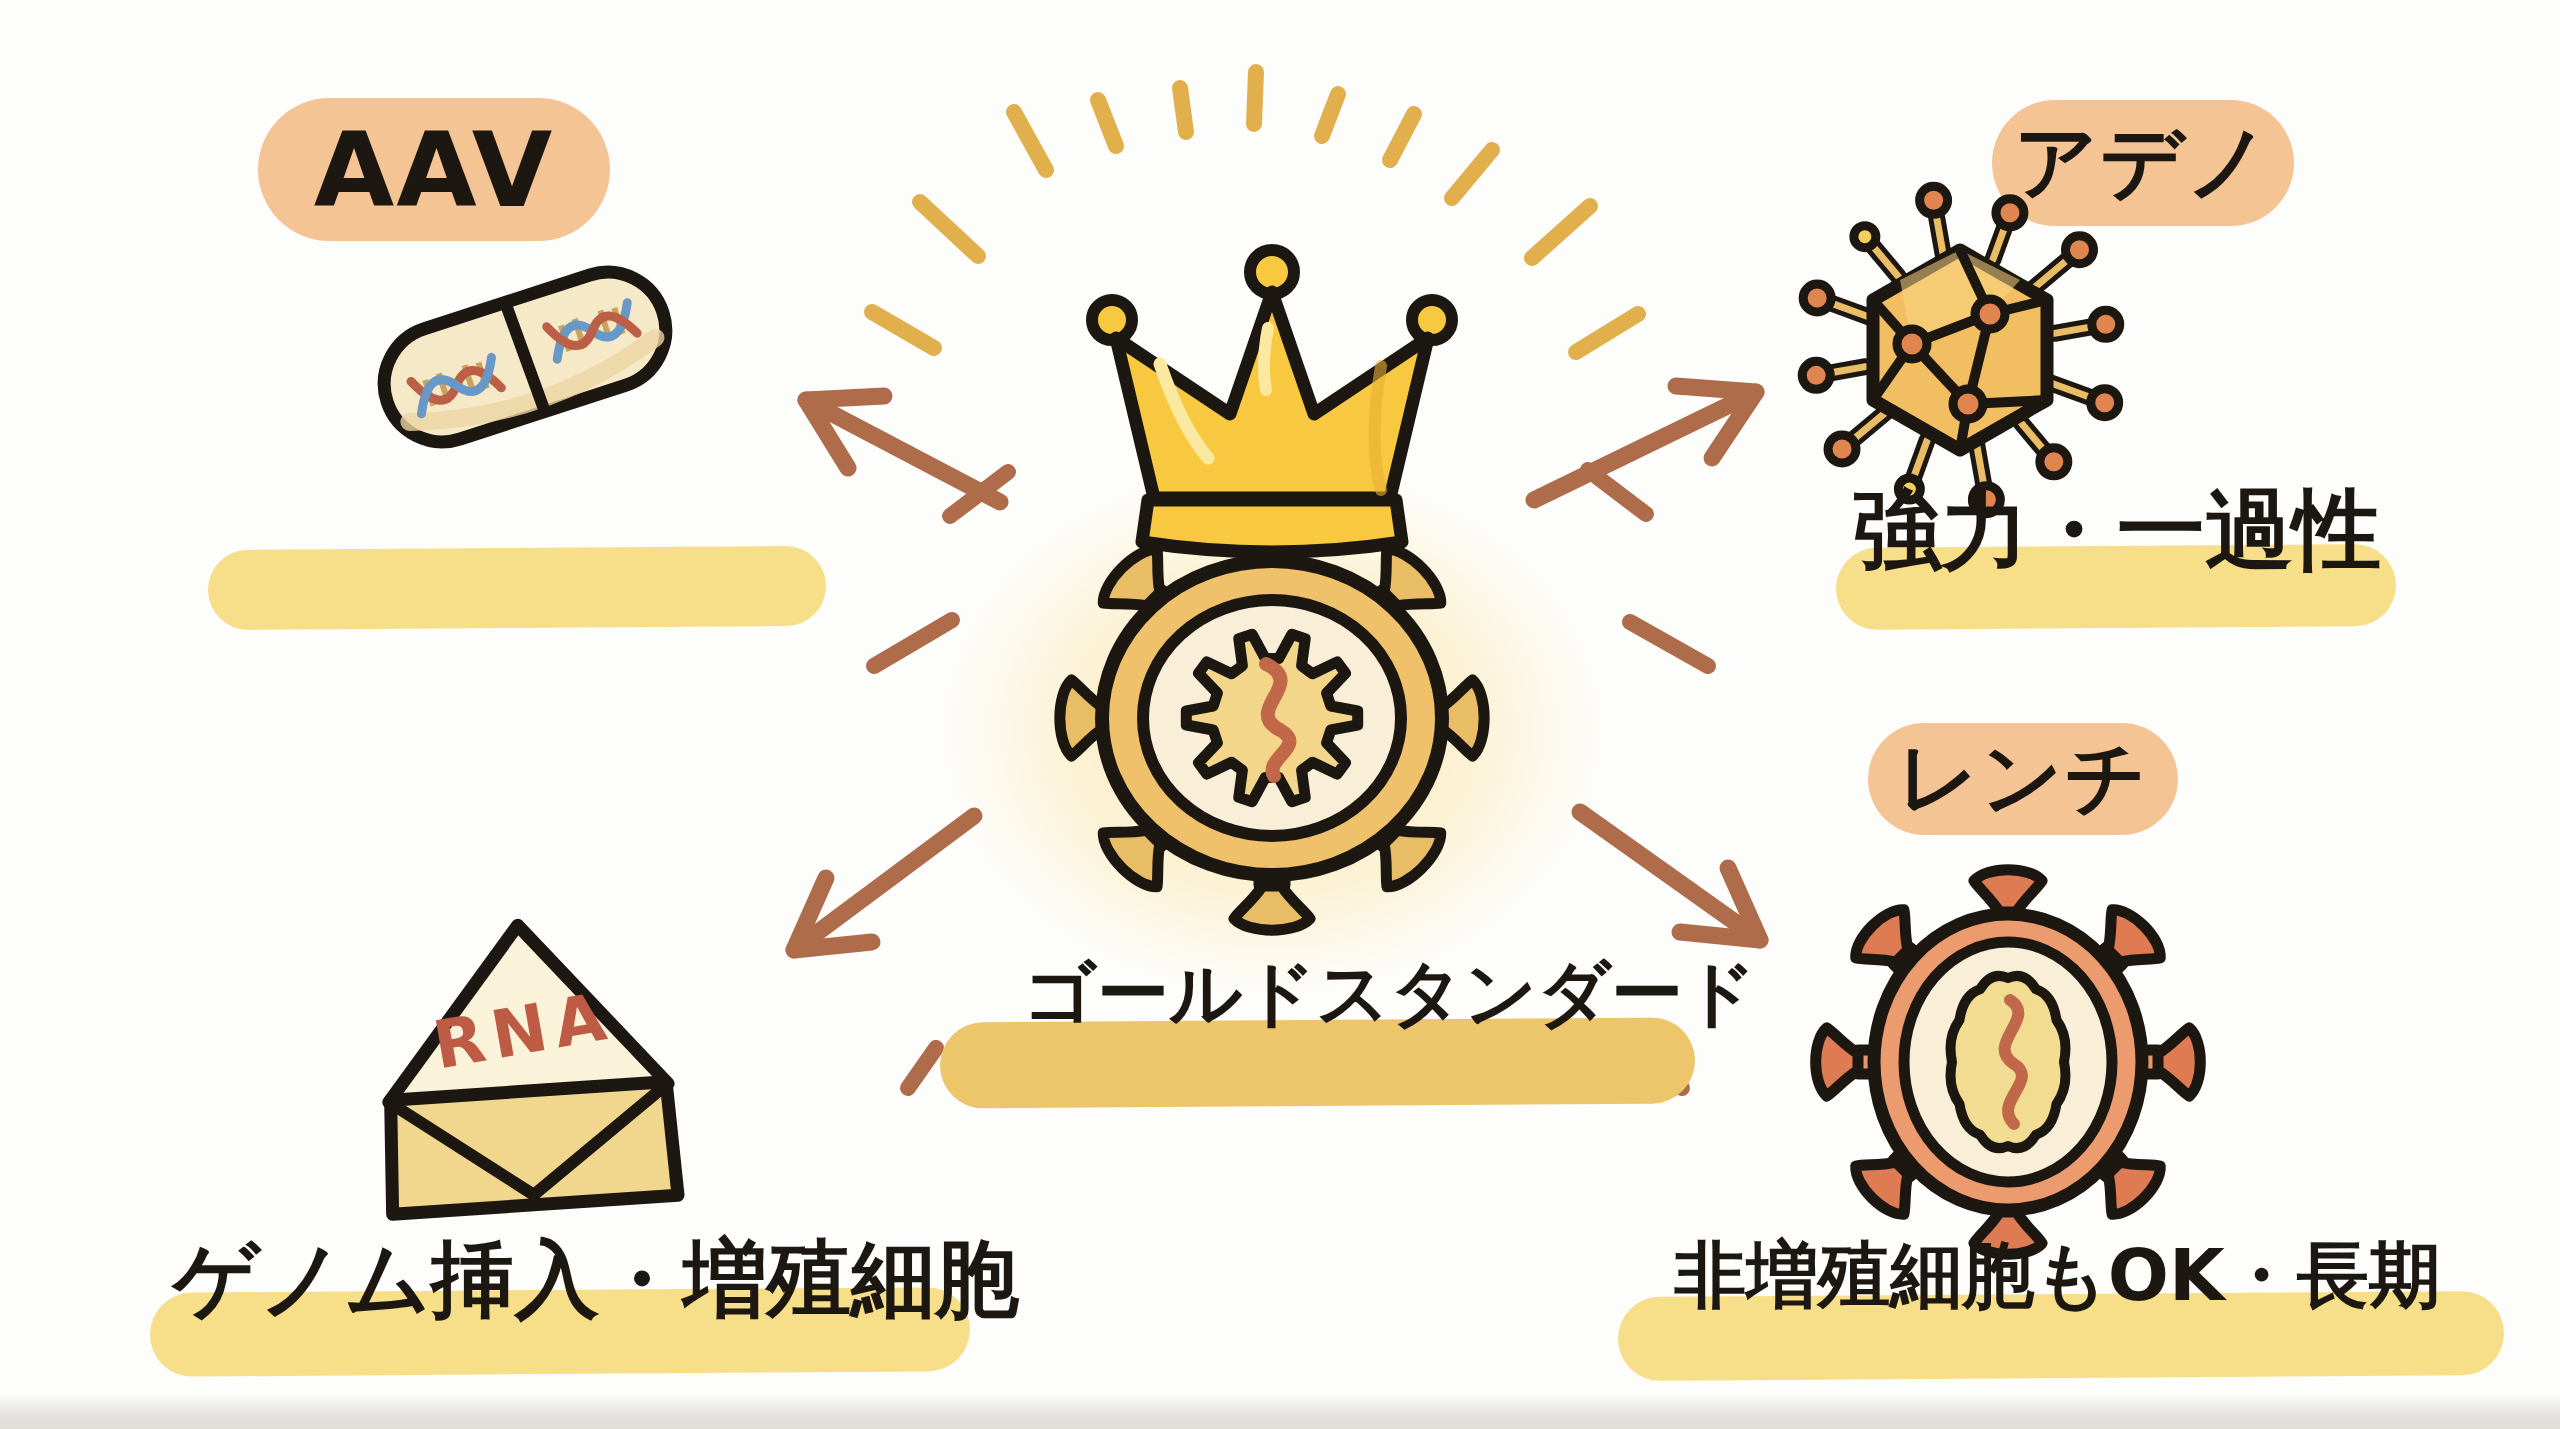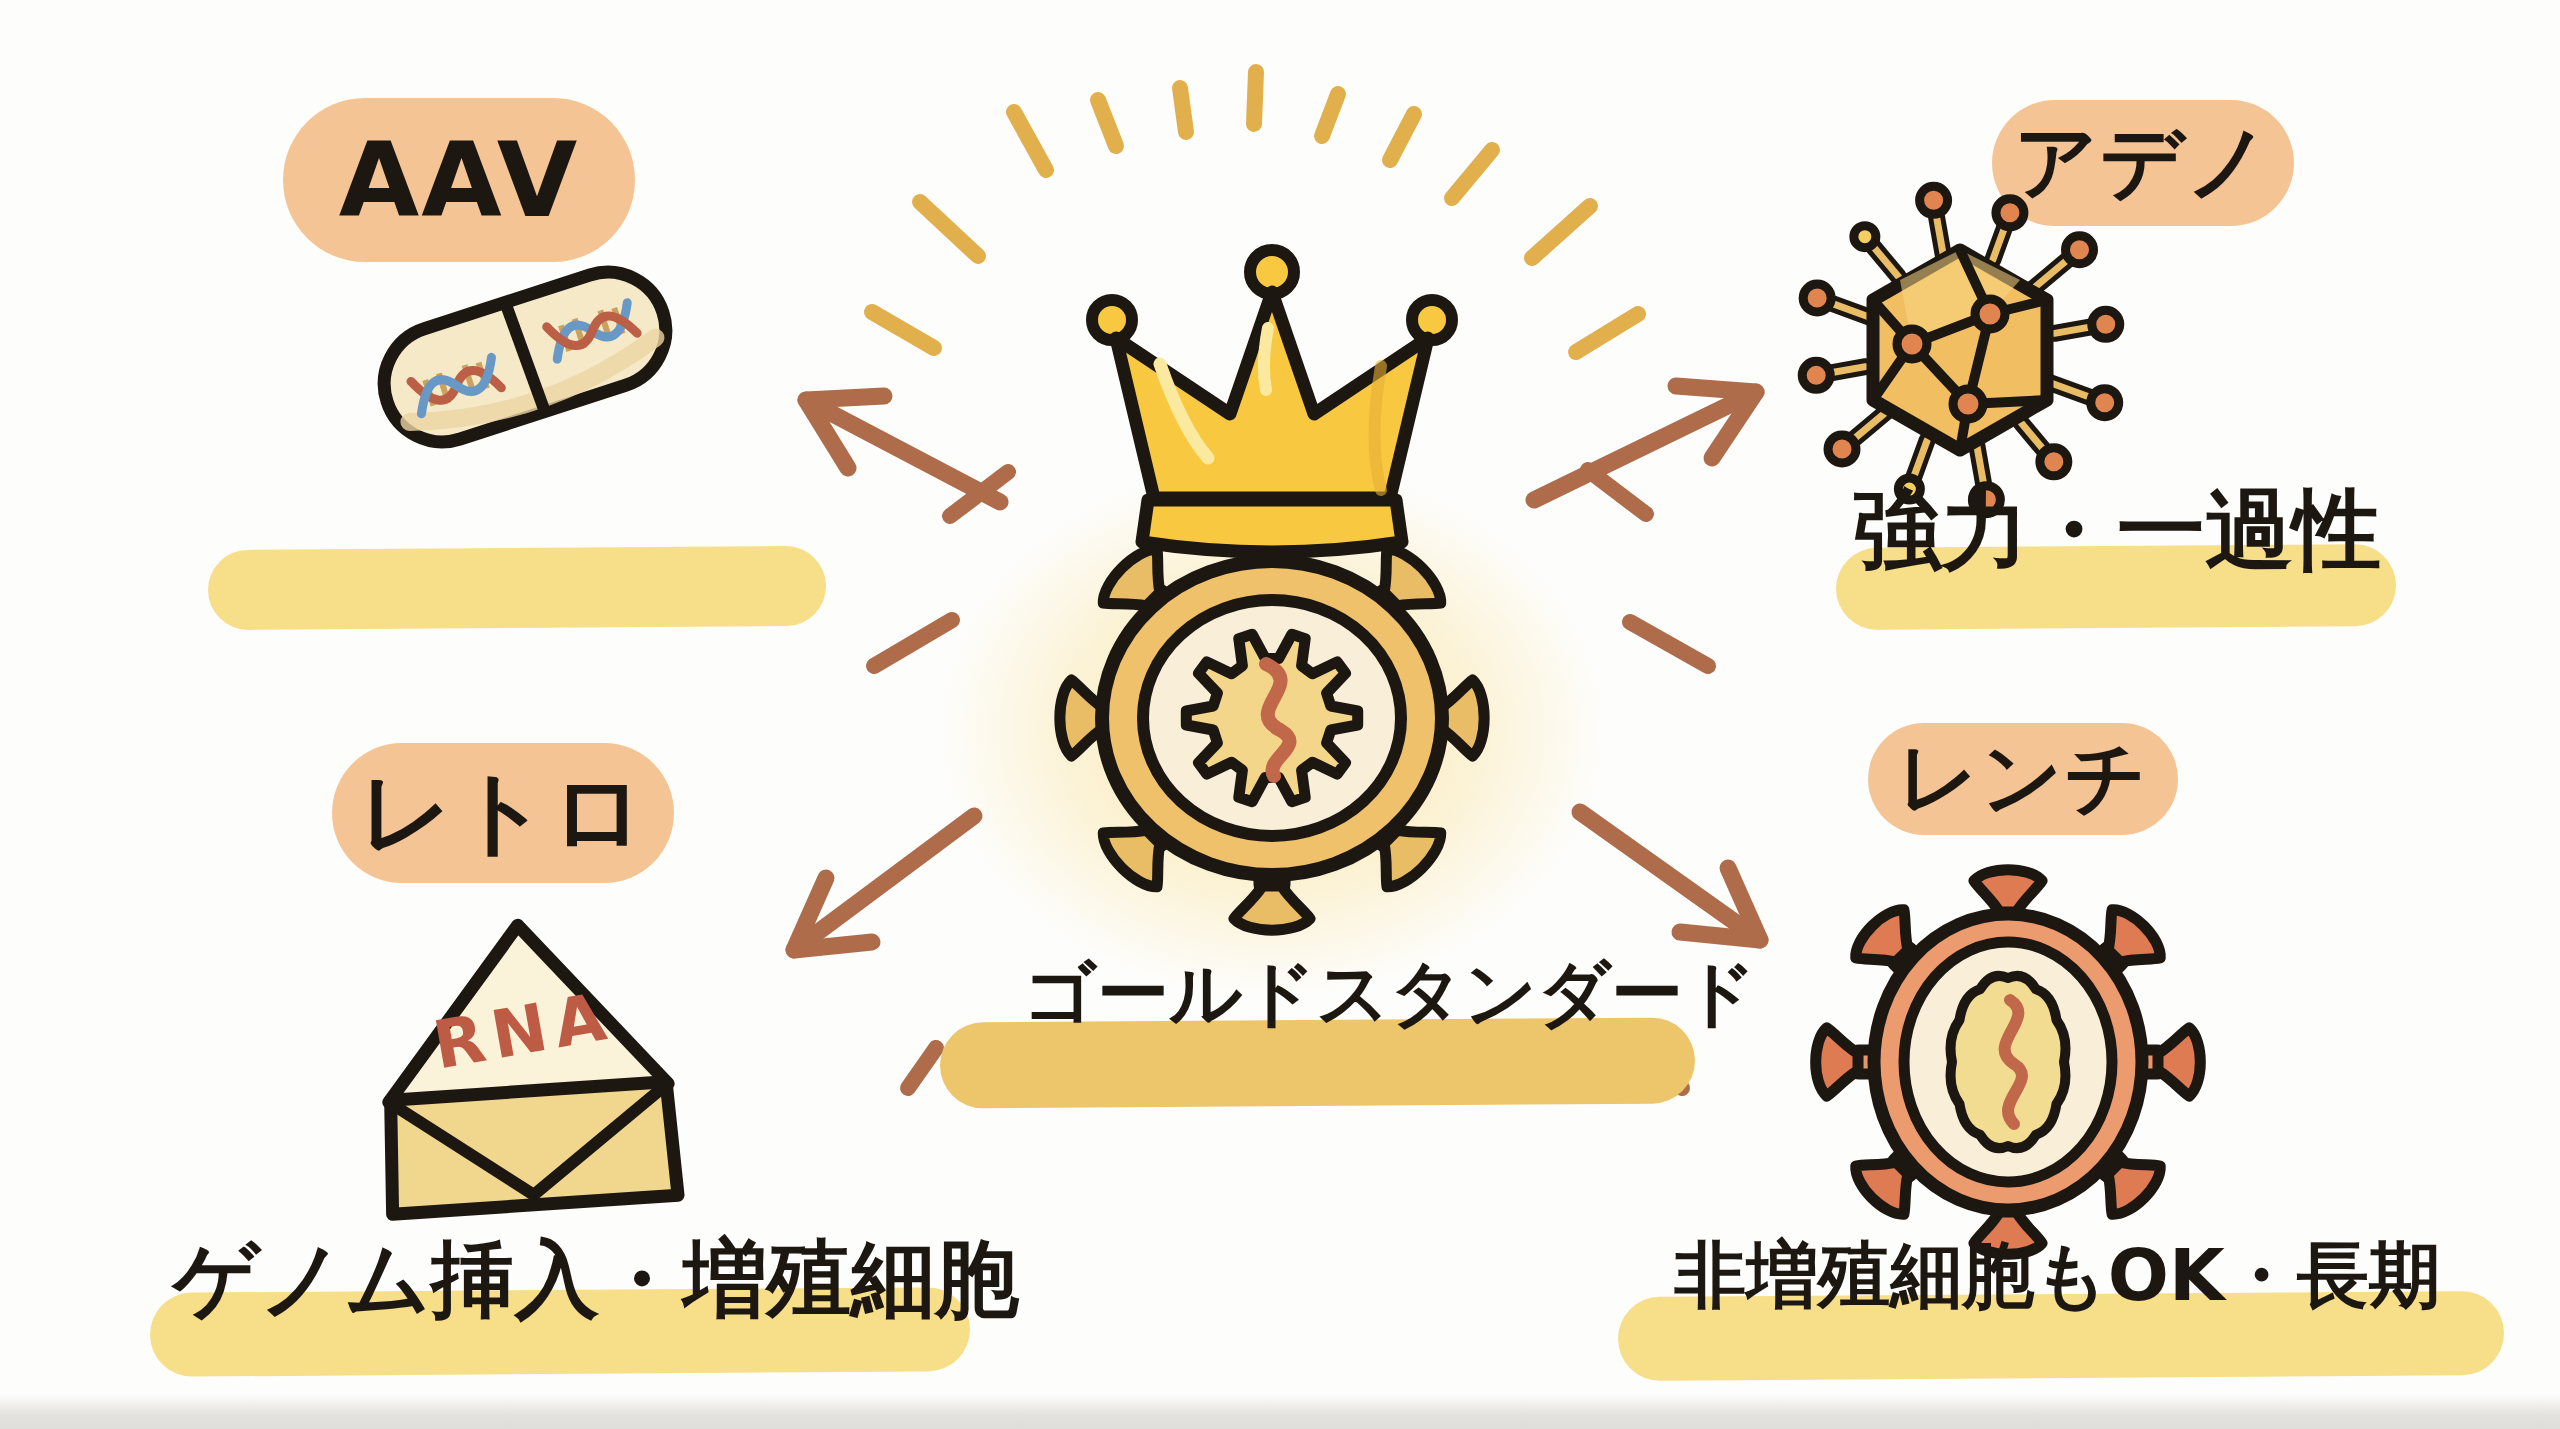--- a/index.html
+++ b/index.html
@@ -105,21 +105,21 @@
       </g>
     <ellipse cx="0" cy="0" rx="170" ry="157" style="fill:var(--gold-ring);stroke:var(--ink);stroke-width:14"></ellipse>
     <ellipse cx="0" cy="0" rx="129" ry="118" style="fill:var(--cream);stroke:var(--ink);stroke-width:12"></ellipse>
     <path id="gsv-gear" style="fill:var(--gear);stroke:var(--ink);stroke-width:11;stroke-linejoin:round" d="M58.8,-12.0 L85.7,-7.0 L85.7,7.0 L58.8,12.0 L54.6,24.9 L73.5,44.7 L65.2,56.1 L40.5,44.3 L29.6,52.2 L33.2,79.3 L19.8,83.7 L6.8,59.6 L-6.8,59.6 L-19.8,83.7 L-33.2,79.3 L-29.6,52.2 L-40.5,44.3 L-65.2,56.1 L-73.5,44.7 L-54.6,24.9 L-58.8,12.0 L-85.7,7.0 L-85.7,-7.0 L-58.8,-12.0 L-54.6,-24.9 L-73.5,-44.7 L-65.2,-56.1 L-40.5,-44.3 L-29.6,-52.2 L-33.2,-79.3 L-19.8,-83.7 L-6.8,-59.6 L6.8,-59.6 L19.8,-83.7 L33.2,-79.3 L29.6,-52.2 L40.5,-44.3 L65.2,-56.1 L73.5,-44.7 L54.6,-24.9 Z"></path>
     <path d="M -6,-54 C 36,-34 -30,-8 8,12 C 36,28 -8,40 2,58" style="fill:none;stroke:var(--squiggle);stroke-width:14;stroke-linecap:round"></path>
   </svg>
 
   <div class="marker gold" style="left:940px;top:1020px;width:755px;height:86px;"></div>
   <div class="feature-text" style="left:989px;top:956px;width:770px;font-size:72px;margin-left:16px;">ゴールドスタンダード</div>
 
-  <div class="pill" style="left:283px;top:98px;width:352px;height:164px;font-size:104px;">
+  <div class="pill" style="left:258px;top:98px;width:352px;height:143px;font-size:104px;">
     <span>AAV</span>
   </div>
 
   <svg class="icon" style="left:360px;top:232px" width="330" height="250" viewBox="-165 -125 330 250">
     <g transform="rotate(-18)">
       <rect x="-145" y="-58" width="290" height="116" rx="58" style="fill:var(--capsule);stroke:var(--ink);stroke-width:13"></rect>
       <path d="M -130,26 Q 0,66 130,22" style="fill:none;stroke:var(--capsule-shade);stroke-width:18;stroke-linecap:round;opacity:.8"></path>
       <line x1="-2" y1="-58" x2="2" y2="58" style="stroke:var(--ink);stroke-width:12"></line>
       <g transform="translate(-74,4)">
         <line x1="-28" y1="-13" x2="-28" y2="14" style="stroke:var(--dna-rung);stroke-width:6"></line>
@@ -199,23 +199,20 @@
       <line x1="8" y1="54" x2="87" y2="50"></line>
     </g>
     <circle cx="-48" cy="-6" r="15" style="fill:var(--adeno-tip);stroke:var(--ink);stroke-width:9"></circle>
     <circle cx="30" cy="-36" r="15" style="fill:var(--adeno-tip);stroke:var(--ink);stroke-width:9"></circle>
     <circle cx="8" cy="54" r="15" style="fill:var(--adeno-tip);stroke:var(--ink);stroke-width:9"></circle>
   </svg>
 
   <div class="marker" style="left:1836px;top:546px;width:560px;height:82px;"></div>
   <div class="feature-text" style="left:1832px;top:484px;width:570px;font-size:88px;">強力・一過性</div>
 
-  <div class="pill" style="left:332px;top:743px;width:342px;height:140px;font-size:92px;">
-    <span>レトロ</span>
-  </div>
 
   <svg class="icon" style="left:367px;top:885px" width="320" height="330" viewBox="0 0 320 330">
     <g transform="rotate(-3 160 180)">
       <path d="M20,210 L158,40 L300,206 Z" style="fill:var(--env-flap);stroke:var(--ink);stroke-width:13;stroke-linejoin:round"></path>
       <path d="M22,208 L298,204 L304,318 L18,322 Z" style="fill:var(--env-body);stroke:var(--ink);stroke-width:13;stroke-linejoin:round"></path>
       <path d="M26,214 L160,310 L294,210" style="fill:none;stroke:var(--ink);stroke-width:12;stroke-linecap:round;stroke-linejoin:round"></path>
       <text x="160" y="168" transform="rotate(-7 160 160)" text-anchor="middle" style="fill:var(--rna-red);font-size:66px;font-weight:700;letter-spacing:8px;font-family:'DejaVu Sans',sans-serif;">RNA</text>
     </g>
   </svg>
 

